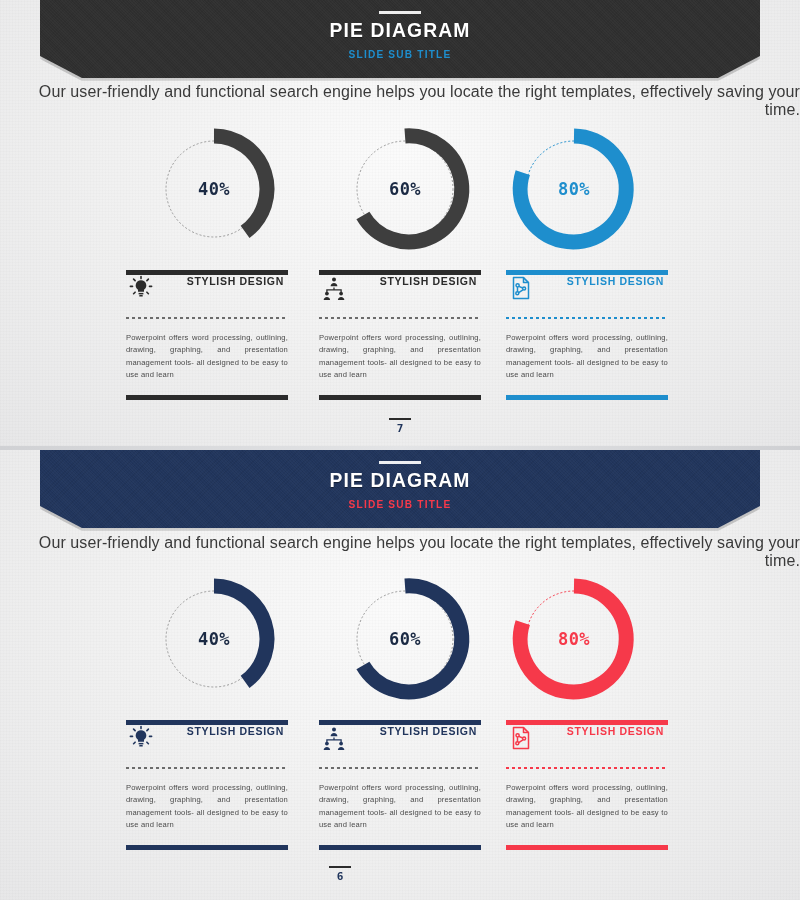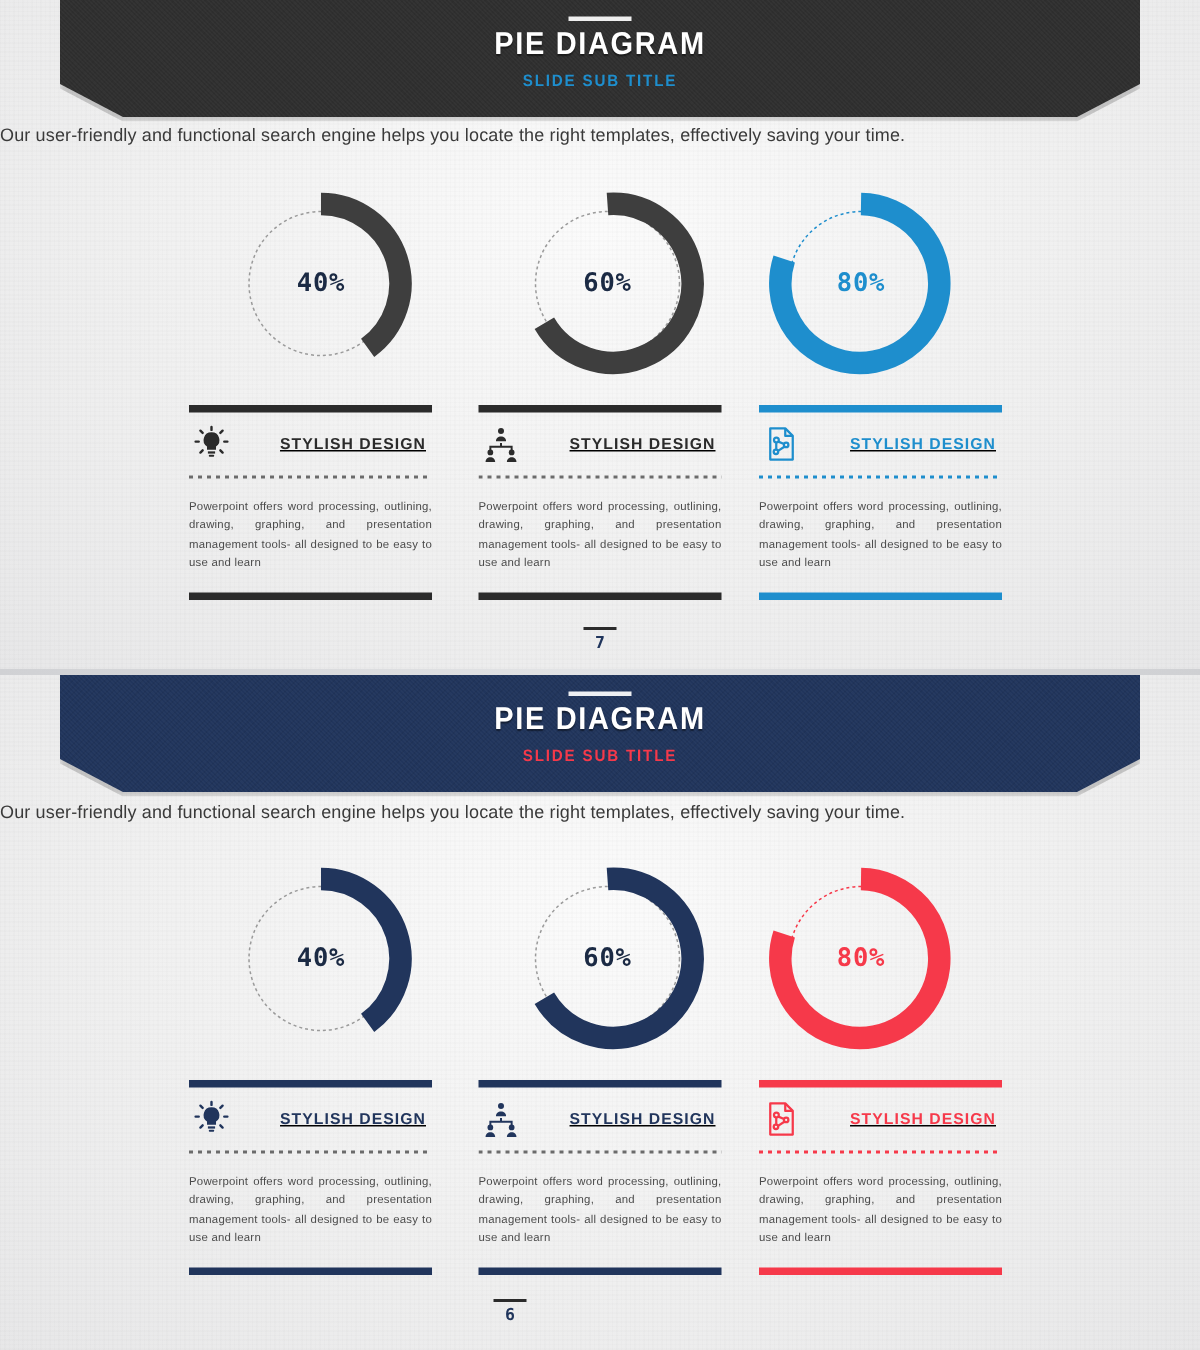--- a/index.html
+++ b/index.html
@@ -89,22 +89,22 @@
     letter-spacing:1.3px;
     transform:scaleX(.92);
     z-index:4;
   }
   .sub-1 { color:#1e8ecd; }
   .sub-2 { color:#f6394a; }
 
   
   .intro {
     position:absolute; left:0; right:0;
-    text-align:left;
-    font-size:12px;
+    text-align:right;
+    font-size:16px;
     color:#3a3a3a;
     letter-spacing:.1px;
     z-index:3;
   }
   .intro-1 { top:83px; }
   .intro-2 { top:84px; }
 
   
   .charts { position:absolute; left:0; width:800px; height:130px; z-index:3; }
   .charts-1 { top:128px; }
@@ -142,24 +142,23 @@
   .card.k0 { left:126px; }
   .card.k1 { left:319px; }
   .card.k2 { left:506px; }
 
   .bar-top, .bar-bot { height:5px; width:100%; }
   .bar-bot { margin-top:0; }
 
   .card-head {
     height:42px;
     display:flex;
-    align-items:center;
+    align-items:flex-start;
     justify-content:space-between;
     padding:0 2px;
-    text-decoration:underline;
   }
   .card-icon { width:26px; height:26px; flex:0 0 26px; }
   .card-icon svg { display:block; width:26px; height:26px; }
 
   .card-title {
     font-size:10.5px;
     font-weight:bold;
     letter-spacing:.7px;
     text-align:right;
     padding-right:2px;

